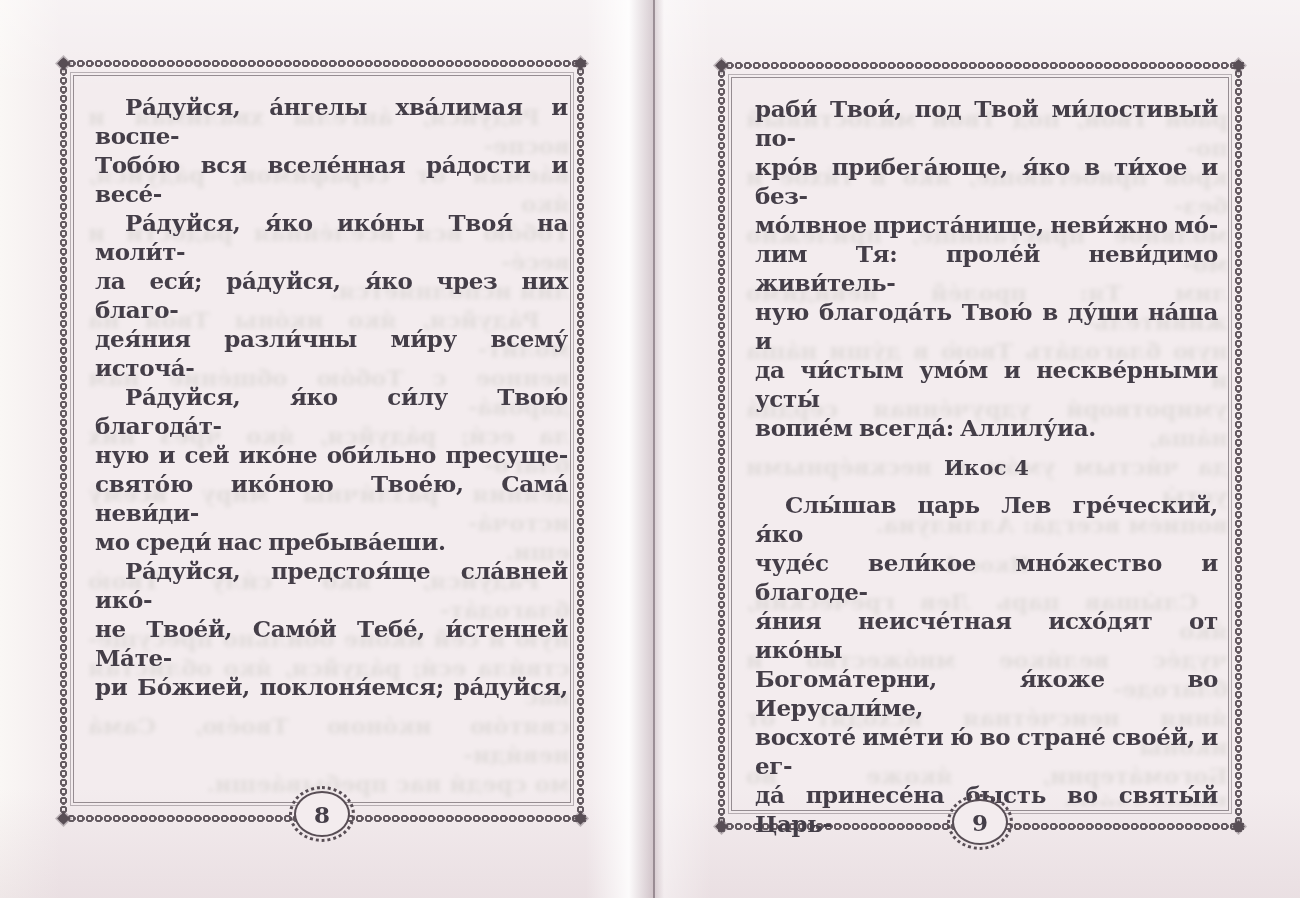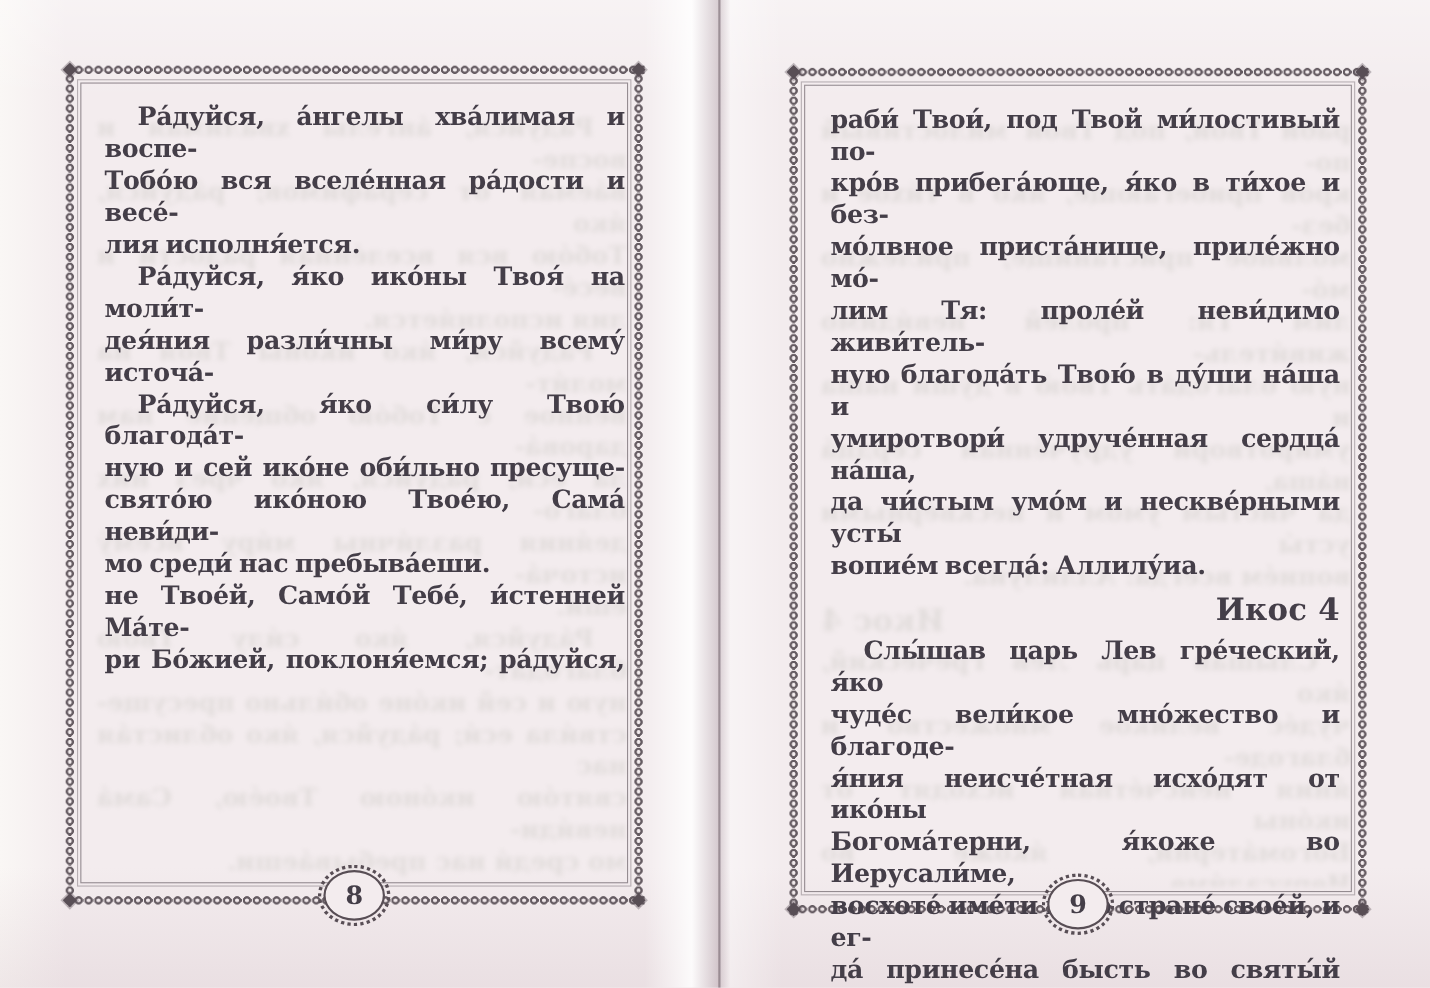--- a/index.html
+++ b/index.html
@@ -75,21 +75,21 @@
   
   .page-text{
     position:absolute;top:34px;left:37px;right:18px;
     font-size:23px;line-height:29px;font-weight:700;color:var(--ink);
     letter-spacing:-.35px;word-spacing:-1.5px;
   }
   .page-right .page-text{left:39px;right:26px;}
   .line{text-align:justify;text-align-last:justify;}
   .line.end{text-align-last:left;}
   .line.indent{text-indent:30px;}
-  .heading{text-align:right;font-size:28px;margin:11px 0 8px;letter-spacing:.2px;word-spacing:0;}
+  .heading{text-align:center;font-size:21px;margin:11px 0 8px;letter-spacing:.2px;word-spacing:0;}
   
   .ghost{
     position:absolute;top:30px;left:30px;right:16px;bottom:40px;overflow:hidden;
     pointer-events:none;opacity:.16;color:var(--ghost);
     transform:scaleX(-1) translateY(14px);
     filter:blur(2.3px);
     font-size:23px;line-height:29px;font-weight:700;
   }
   
   .page-num{
@@ -132,27 +132,28 @@
         <div class="line end">еши.</div>
         <div class="line indent">Ра́дуйся, я́ко си́лу Твою́ благода́т-</div>
         <div class="line">ную и сей ико́не оби́льно пресуще-</div>
         <div class="line">стви́ла еси́; ра́дуйся, я́ко облиста́я нас</div>
         <div class="line">свято́ю ико́ною Твое́ю, Сама́ неви́ди-</div>
         <div class="line end">мо среди́ нас пребыва́еши.</div>
       </div>
     <div class="page-text">
         <div class="line indent">Ра́дуйся, а́нгелы хва́лимая и воспе-</div>
         <div class="line">Тобо́ю вся вселе́нная ра́дости и весе́-</div>
-        <div class="line end">лия исполня́ется.</div>
         <div class="line indent">Ра́дуйся, я́ко ико́ны Твоя́ на моли́т-</div>
+        <div class="line">ла еси́; ра́дуйся, я́ко чрез них благо-</div>
         <div class="line">дея́ния разли́чны ми́ру всему́ источа́-</div>
         <div class="line indent">Ра́дуйся, я́ко си́лу Твою́ благода́т-</div>
         <div class="line">ную и сей ико́не оби́льно пресуще-</div>
         <div class="line">свято́ю ико́ною Твое́ю, Сама́ неви́ди-</div>
         <div class="line end">мо среди́ нас пребыва́еши.</div>
+        <div class="line indent">Ра́дуйся, предстоя́ще сла́вней ико́-</div>
         <div class="line">не Твое́й, Само́й Тебе́, и́стенней Ма́те-</div>
         <div class="line">ри Бо́жией, поклоня́емся; ра́дуйся,</div>
       </div>
     <div class="page-num">
       <span>8</span>
     </div>
   </div>
 
   <div class="page page-right">
     <div class="chain chain-h chain-top"></div>
@@ -175,24 +176,23 @@
         <div class="line end">вопие́м всегда́: Аллилу́иа.</div>
         <div class="heading">Икос 4</div>
         <div class="line indent">Слы́шав царь Лев гре́ческий, я́ко</div>
         <div class="line">чуде́с вели́кое мно́жество и благоде-</div>
         <div class="line">я́ния неисче́тная исхо́дят от ико́ны</div>
         <div class="line">Богома́терни, я́коже во Иерусали́ме,</div>
       </div>
     <div class="page-text">
         <div class="line">раби́ Твои́, под Твой ми́лостивый по-</div>
         <div class="line">кро́в прибега́юще, я́ко в ти́хое и без-</div>
-        <div class="line">мо́лвное приста́нище, приле́жно мо́-</div>
+        <div class="line">мо́лвное приста́нище, неви́жно мо́-</div>
         <div class="line">лим Тя: проле́й неви́димо живи́тель-</div>
         <div class="line">ную благода́ть Твою́ в ду́ши на́ша и</div>
-        <div class="line">умиротвори́ удруче́нная сердца́ на́ша,</div>
         <div class="line">да чи́стым умо́м и нескве́рными усты́</div>
         <div class="line end">вопие́м всегда́: Аллилу́иа.</div>
         <div class="heading">Икос 4</div>
         <div class="line indent">Слы́шав царь Лев гре́ческий, я́ко</div>
         <div class="line">чуде́с вели́кое мно́жество и благоде-</div>
         <div class="line">я́ния неисче́тная исхо́дят от ико́ны</div>
         <div class="line">Богома́терни, я́коже во Иерусали́ме,</div>
         <div class="line">восхоте́ име́ти ю́ во стране́ свое́й, и ег-</div>
         <div class="line">да́ принесе́на бысть во святы́й Царь-</div>
       </div>

